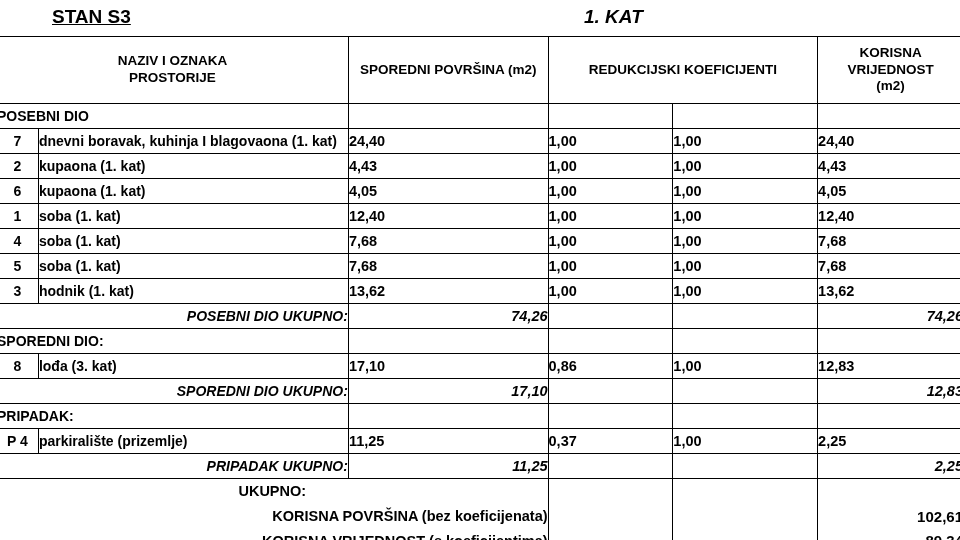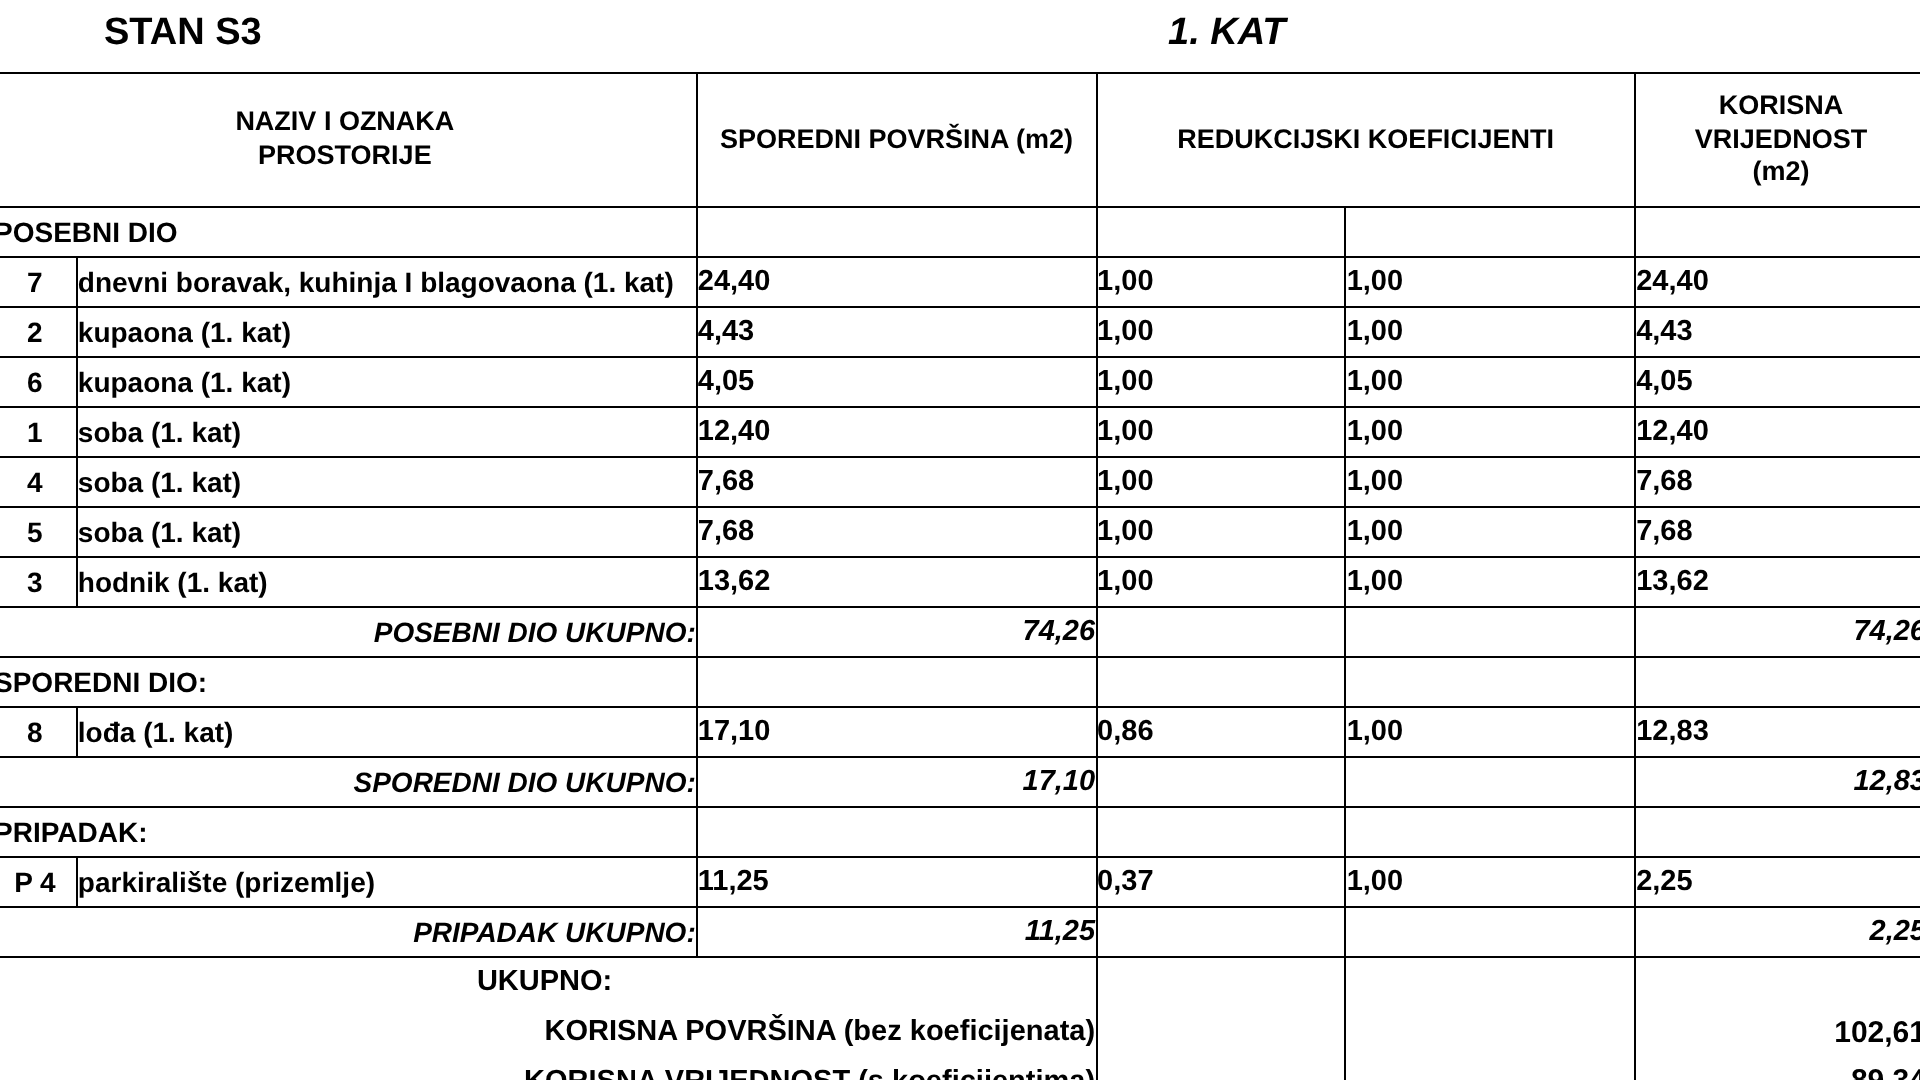--- a/index.html
+++ b/index.html
@@ -43,20 +43,21 @@
     top: 4px;
     width: 960px;
     height: 30px;
   }
   .stan-label {
     position: absolute;
     left: 52px;
     top: 2px;
     font-size: 19px;
     font-weight: bold;
+    text-decoration: underline;
   }
   .kat-label {
     position: absolute;
     left: 584px;
     top: 2px;
     font-size: 19px;
     font-weight: bold;
     font-style: italic;
   }
 
@@ -267,21 +268,21 @@
 
       <tr class="row-h">
         <td class="section-title" colspan="2">SPOREDNI DIO:</td>
         <td class="blank"></td>
         <td class="blank"></td>
         <td class="blank"></td>
         <td class="blank"></td>
       </tr>
       <tr class="row-h">
         <td class="cell-num">8</td>
-        <td class="cell-name">lođa (1. kat)</td>
+        <td class="cell-name">lođa (3. kat)</td>
         <td class="cell-num-r">17,10</td>
         <td class="cell-num-r">0,86</td>
         <td class="cell-num-r">1,00</td>
         <td class="cell-num-r">12,83</td>
       </tr>
       <tr class="row-h">
         <td class="subtotal-label" colspan="2">SPOREDNI DIO UKUPNO:</td>
         <td class="subtotal-val">17,10</td>
         <td class="blank"></td>
         <td class="blank"></td>

